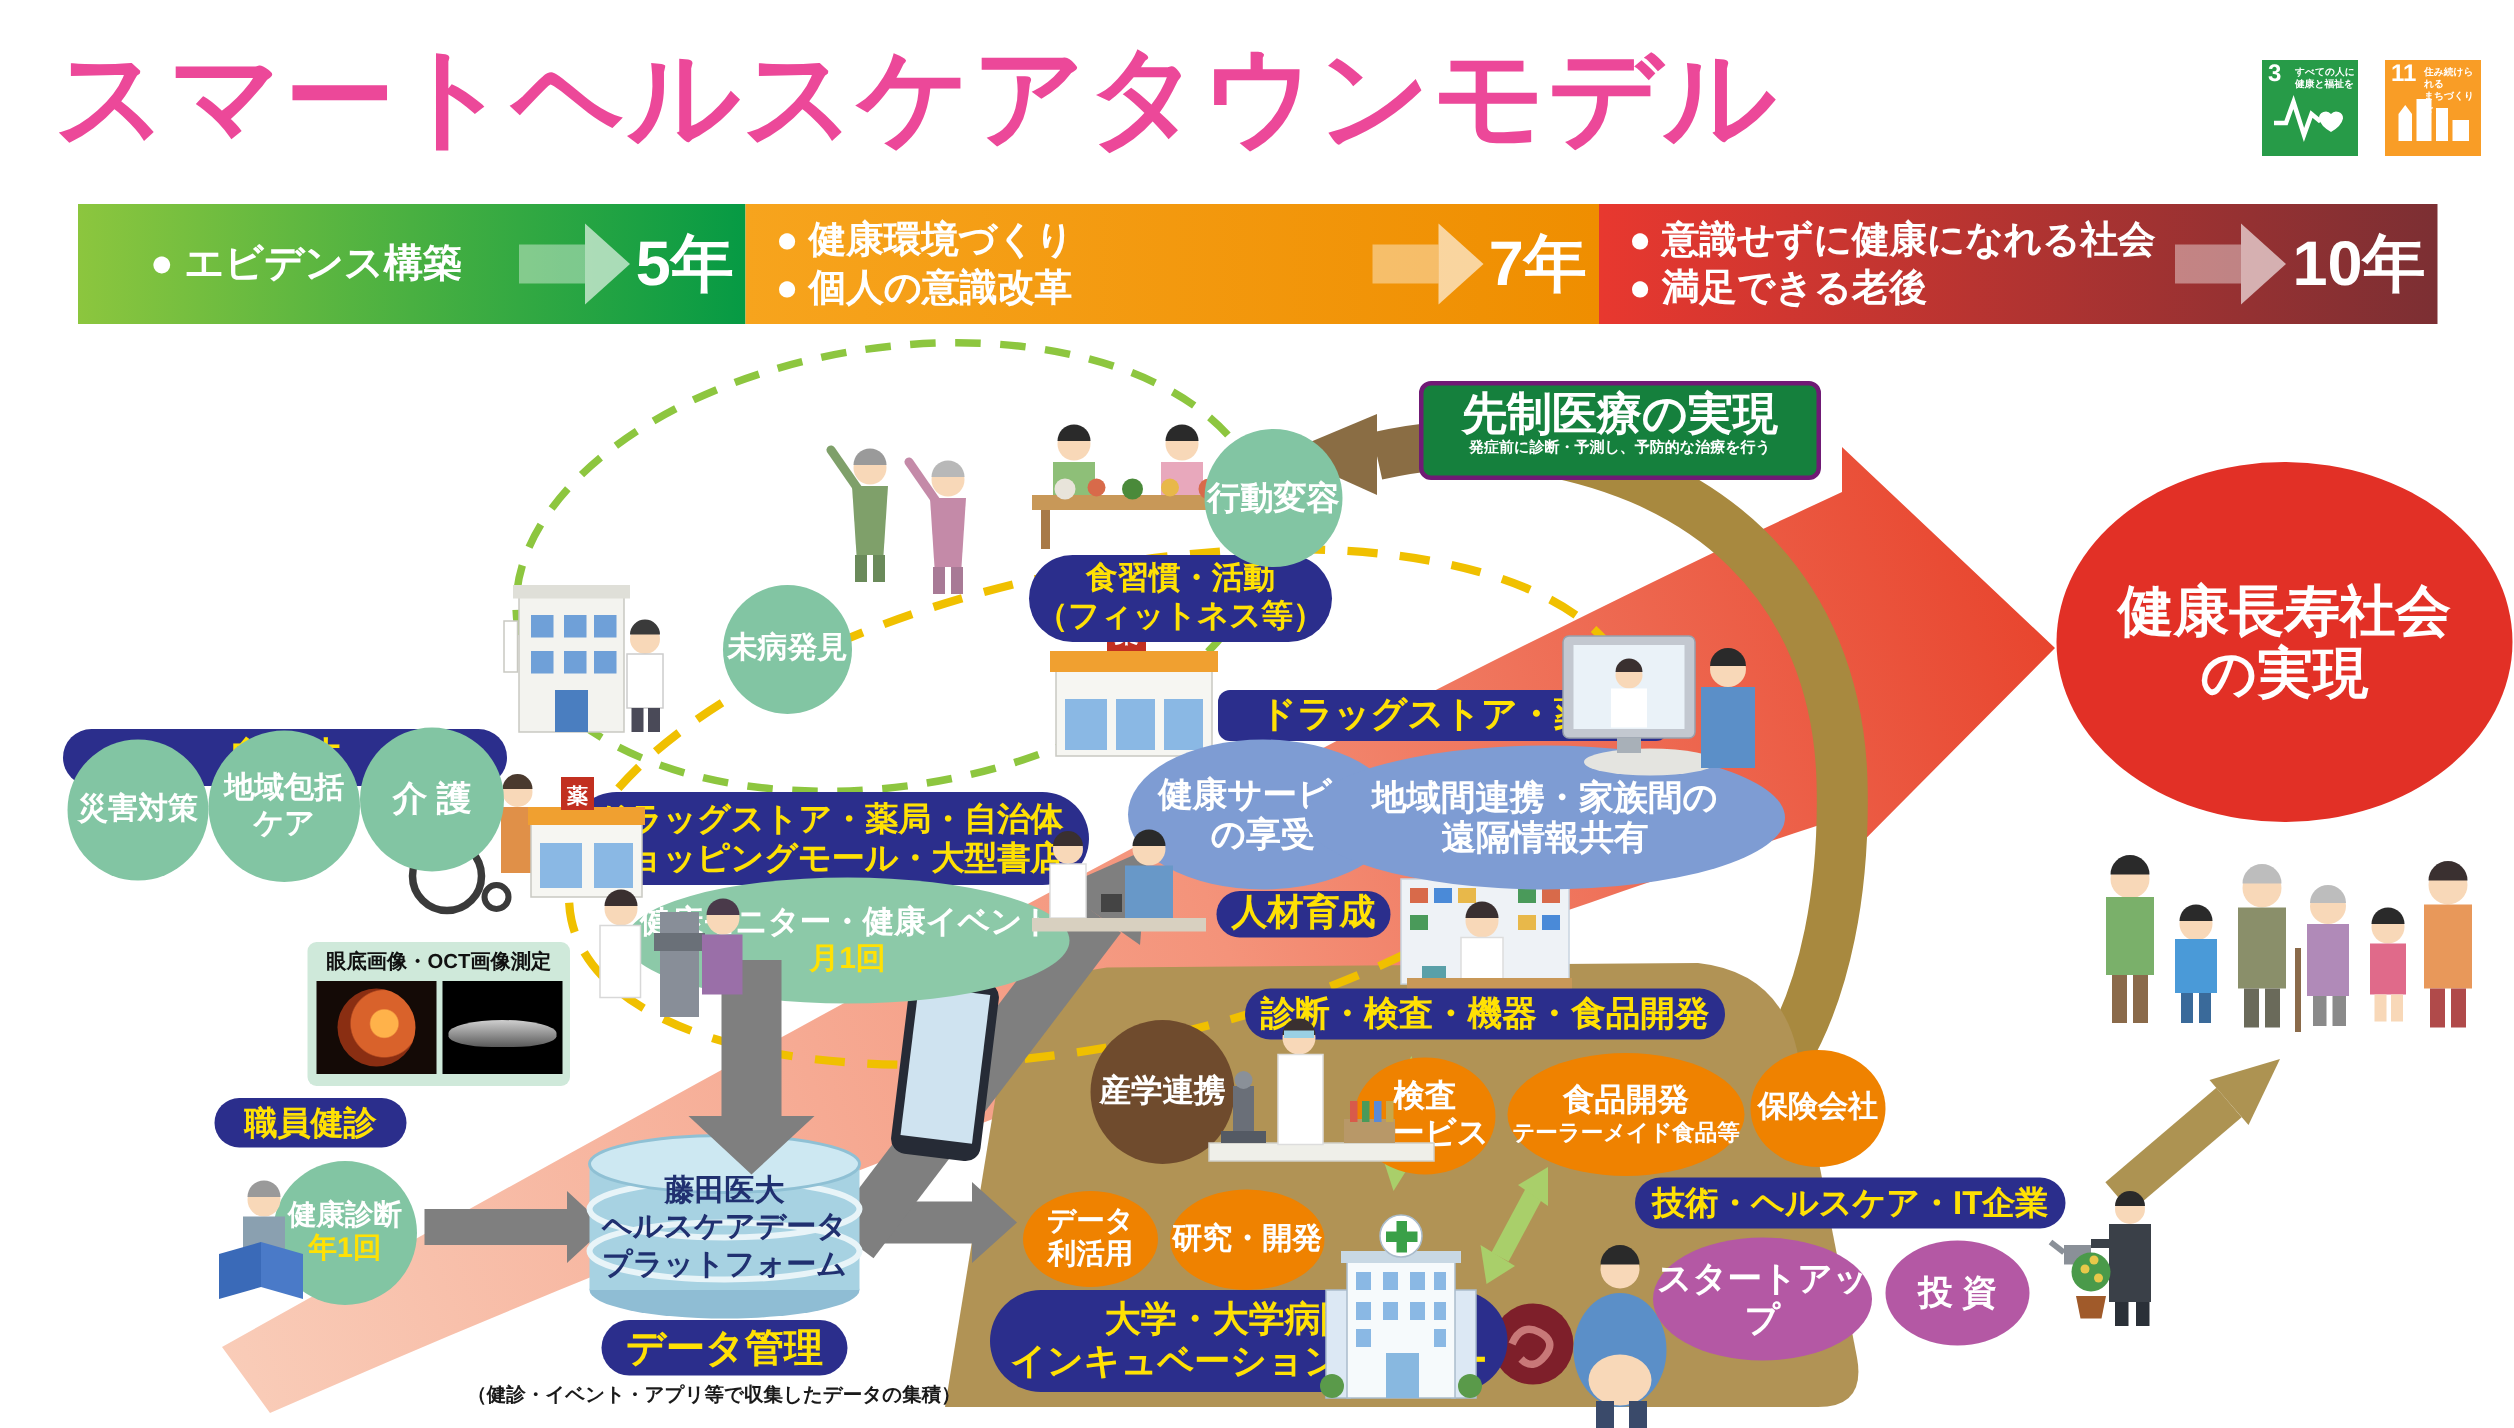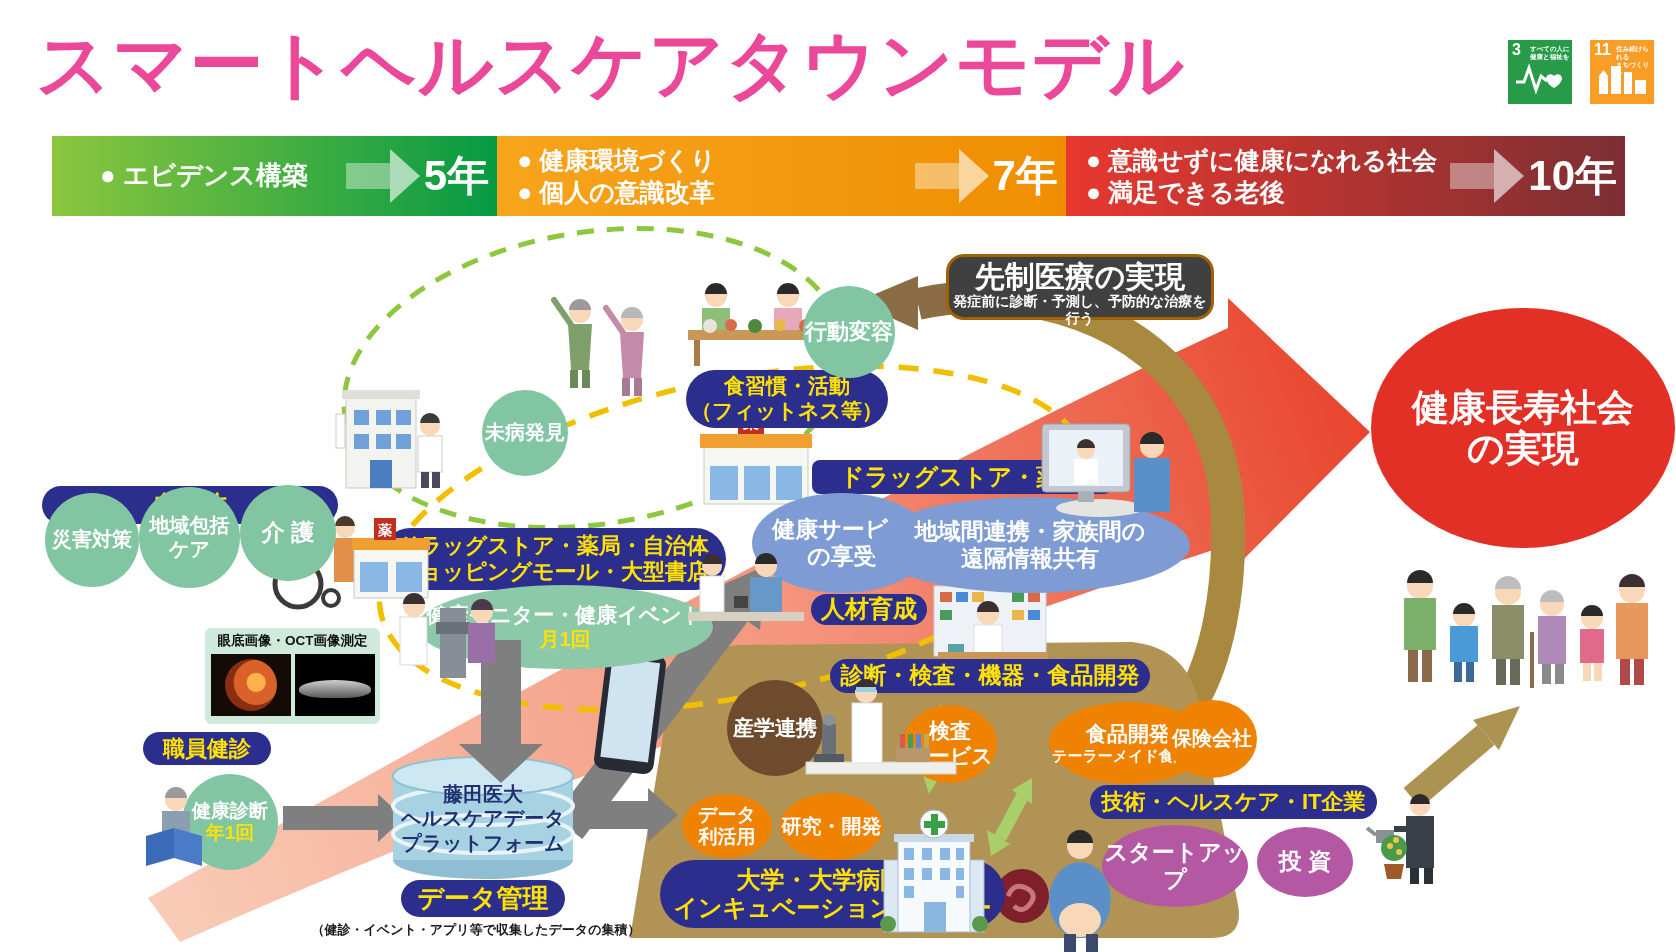--- a/index.html
+++ b/index.html
@@ -30,23 +30,23 @@
   
   .pill{display:flex;flex-direction:column;align-items:center;justify-content:center;background:#2b2e8c;color:#ffe104;font-weight:bold;border-radius:999px;text-align:center;line-height:1.18;white-space:nowrap;z-index:10;}
   .sq{border-radius:8px;}
   .circ{display:flex;flex-direction:column;align-items:center;justify-content:center;border-radius:50%;color:#fff;font-weight:bold;text-align:center;line-height:1.18;z-index:10;}
   .teal{background:#82c5a3;}
   .blue{background:#7e9cd3;}
   .orangec{background:#ef8200;}
   .purple{background:#b458a4;}
   .brownc{background:#6f4b2d;}
   .ylw{color:#ffe104;}
-  .banner{left:946px;top:254px;width:268px;height:66px;background:#404040;border:3px solid #a16207;border-radius:18px;color:#fff;text-align:center;box-sizing:border-box;z-index:10;}
+  .banner{left:946px;top:254px;width:268px;height:66px;background:#15803d;border:3px solid #701a75;border-radius:8px;color:#fff;text-align:center;box-sizing:border-box;z-index:10;}
   .banner .bt{font-size:30px;font-weight:900;line-height:1.1;margin-top:3px;}
-  .banner .bs{font-size:14px;font-weight:bold;line-height:1.2;}
+  .banner .bs{font-size:10px;font-weight:bold;line-height:1.2;}
   .goal{left:1371px;top:308px;width:304px;height:240px;border-radius:50%;background:#e23026;color:#fff;display:flex;align-items:center;justify-content:center;text-align:center;z-index:10;gap:38px;}
   .goal .g1{font-size:37px;font-weight:900;line-height:1.12;}
   .goal .g2{font-size:21px;font-weight:bold;line-height:1.2;margin-top:6px;}
   .dbtext{left:393px;top:782px;width:180px;text-align:center;font-size:20px;font-weight:bold;color:#203070;line-height:1.22;z-index:10;}
   .note{font-size:13px;font-weight:bold;color:#1a1a1a;white-space:nowrap;z-index:10;}
   .fbox{left:205px;top:628px;width:175px;height:96px;background:#cfe9da;border-radius:6px;z-index:9;}
   .fbox .flab{position:absolute;left:0;top:4px;width:100%;text-align:center;font-size:13.5px;font-weight:bold;color:#111;}
   .fimg{position:absolute;top:26px;height:62px;width:80px;}
   .fundus{left:6px;background:#140a06;}
   .fundus:before{content:"";position:absolute;left:14px;top:5px;width:52px;height:52px;border-radius:50%;background:radial-gradient(circle at 60% 45%,#ffb24a 0 9px,#d9622b 10px 22px,#8a2e12 23px);}
@@ -371,21 +371,21 @@
   </div>
   <div class="abs circ blue" style="left:870px;top:497px;width:320px;height:96px;font-size:23px;">
     <span>地域間連携・家族間の</span>
       <span>遠隔情報共有</span>
   </div>
 
   <div class="abs circ orangec" style="left:903px;top:705px;width:94px;height:78px;font-size:21px;">
     <span>検査</span>
       <span>サービス</span>
   </div>
-  <div class="abs circ orangec" style="left:1005px;top:702px;width:158px;height:82px;font-size:21px;margin-left:44px;">
+  <div class="abs circ orangec" style="left:1005px;top:702px;width:158px;height:82px;font-size:21px;">
     <span>食品開発</span>
       <span style="font-size:15px;">テーラーメイド食品等</span>
   </div>
   <div class="abs circ orangec" style="left:1167px;top:700px;width:90px;height:78px;font-size:20px;">保険会社</div>
   <div class="abs circ orangec" style="left:682px;top:794px;width:90px;height:64px;font-size:19px;">
     <span>データ</span>
       <span>利活用</span>
   </div>
   <div class="abs circ orangec" style="left:780px;top:793px;width:103px;height:67px;font-size:20px;">研究・開発</div>
 

